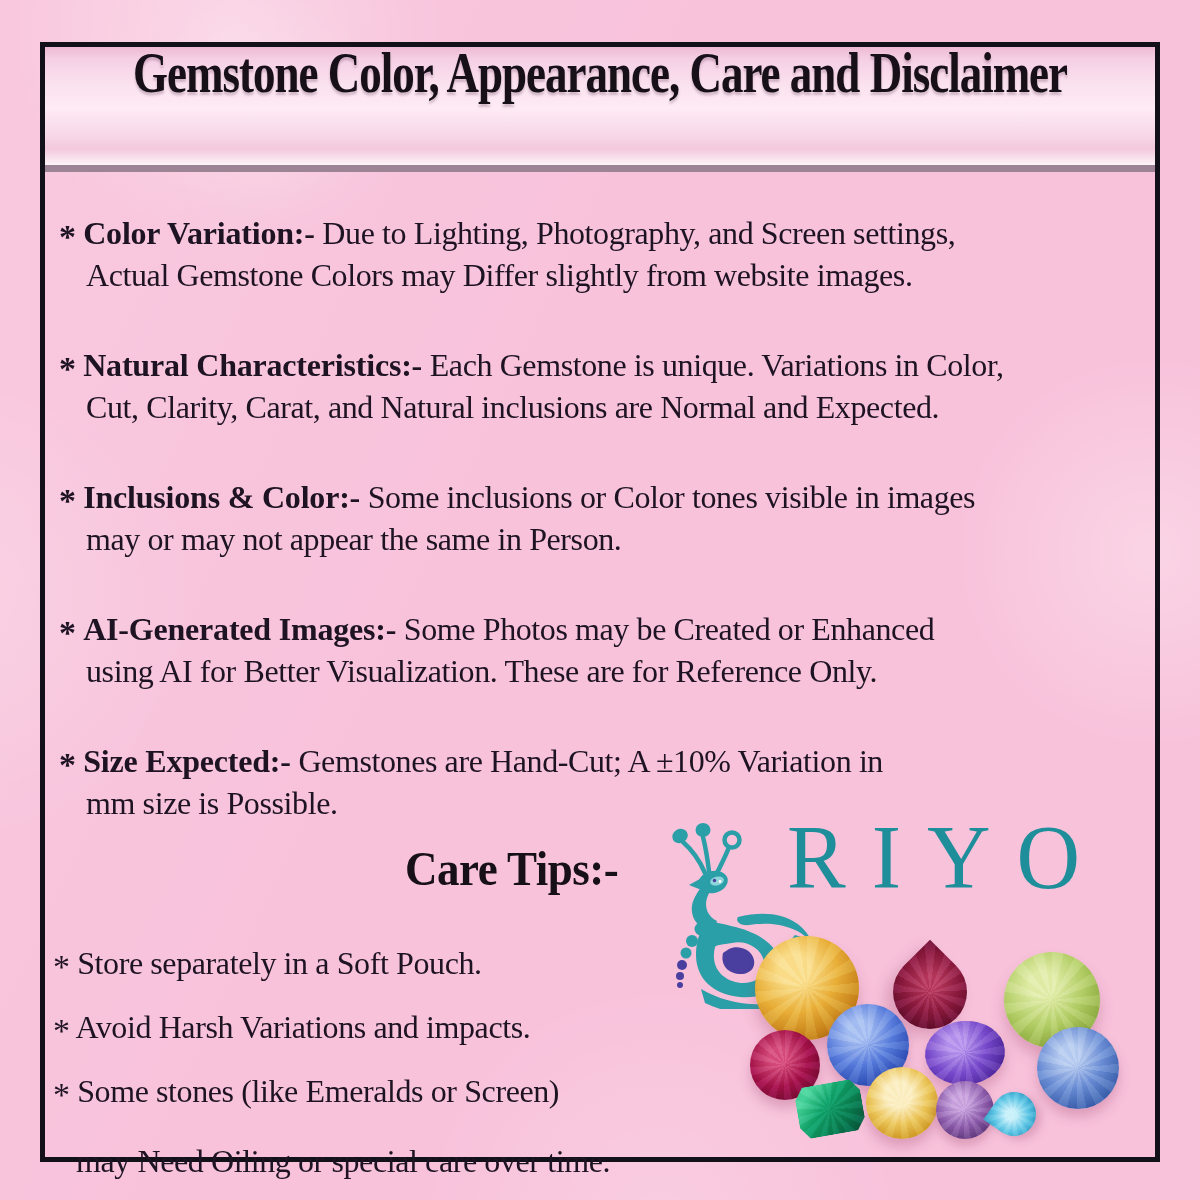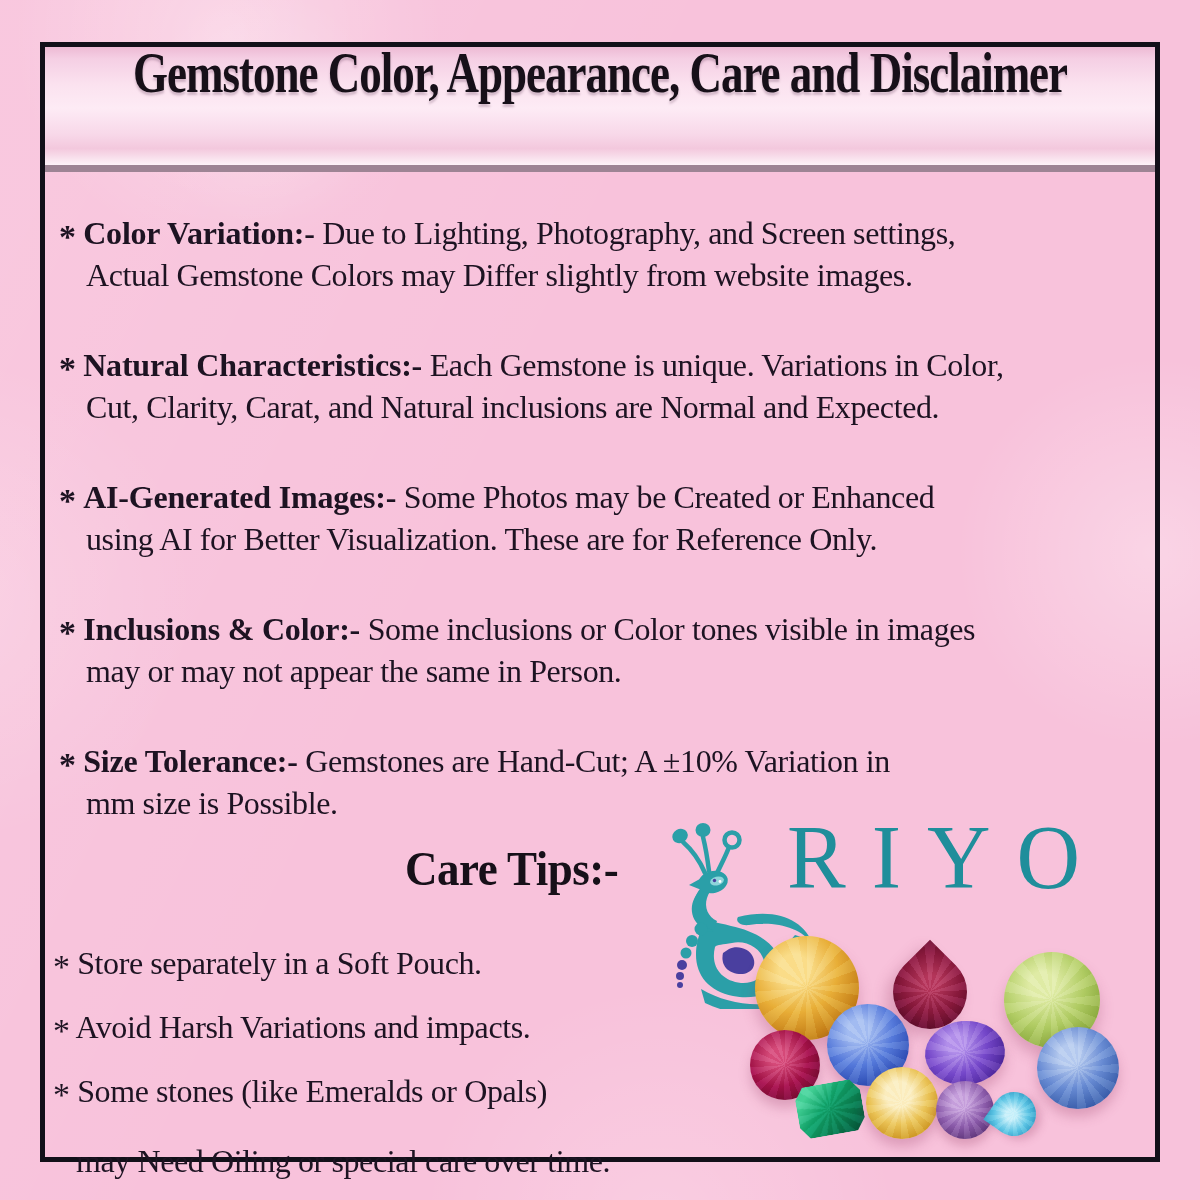--- a/index.html
+++ b/index.html
@@ -127,35 +127,35 @@
 
       <div class="bullet">
         <span class="bl1"><span class="ast">*</span>
           <b>Natural Characteristics:-</b>
           <span>Each Gemstone is unique. Variations in Color,</span></span>
         <span class="bl2">Cut, Clarity, Carat, and Natural inclusions are Normal and Expected.</span>
       </div>
 
       <div class="bullet">
         <span class="bl1"><span class="ast">*</span>
+          <b>Inclusions &amp; Color:-</b>
+          <span>Some inclusions or Color tones visible in images</span></span>
+        <span class="bl2">may or may not appear the same in Person.</span>
+      </div>
+
+      <div class="bullet">
+        <span class="bl1"><span class="ast">*</span>
           <b>AI-Generated Images:-</b>
           <span>Some Photos may be Created or Enhanced</span></span>
         <span class="bl2">using AI for Better Visualization. These are for Reference Only.</span>
       </div>
 
       <div class="bullet">
         <span class="bl1"><span class="ast">*</span>
-          <b>Inclusions &amp; Color:-</b>
-          <span>Some inclusions or Color tones visible in images</span></span>
-        <span class="bl2">may or may not appear the same in Person.</span>
-      </div>
-
-      <div class="bullet">
-        <span class="bl1"><span class="ast">*</span>
-          <b>Size Tolerance:-</b>
+          <b>Size Expected:-</b>
           <span>Gemstones are Hand-Cut; A ±10% Variation in</span></span>
         <span class="bl2">mm size is Possible.</span>
       </div>
     </div>
 
     <div class="care-heading">Care Tips:-</div>
 
     <svg class="peacock" viewBox="0 0 212 214" xmlns="http://www.w3.org/2000/svg">
 
       <path d="M95,122 C135,112 162,126 170,150 C158,132 132,126 106,130 C97,131 92,126 95,122 Z" fill="#2b9fa8"></path>
@@ -202,21 +202,21 @@
       <div class="tip">
         <span class="tl1"><span class="ast reg">*</span>
           <span>Store separately in a Soft Pouch.</span></span>
       </div>
       <div class="tip">
         <span class="tl1"><span class="ast reg">*</span>
           <span>Avoid Harsh Variations and impacts.</span></span>
       </div>
       <div class="tip">
         <span class="tl1"><span class="ast reg">*</span>
-          <span>Some stones (like Emeralds or Opals)</span></span>
+          <span>Some stones (like Emeralds or Screen)</span></span>
         <span class="tl2">may Need Oiling or special care over time.</span>
       </div>
     </div>
 
     <div class="gems">
       <div class="gem gem-citrine">
           <div class="facets"></div>
         </div>
       <div class="gem gem-garnet">
           <div class="facets"></div>

